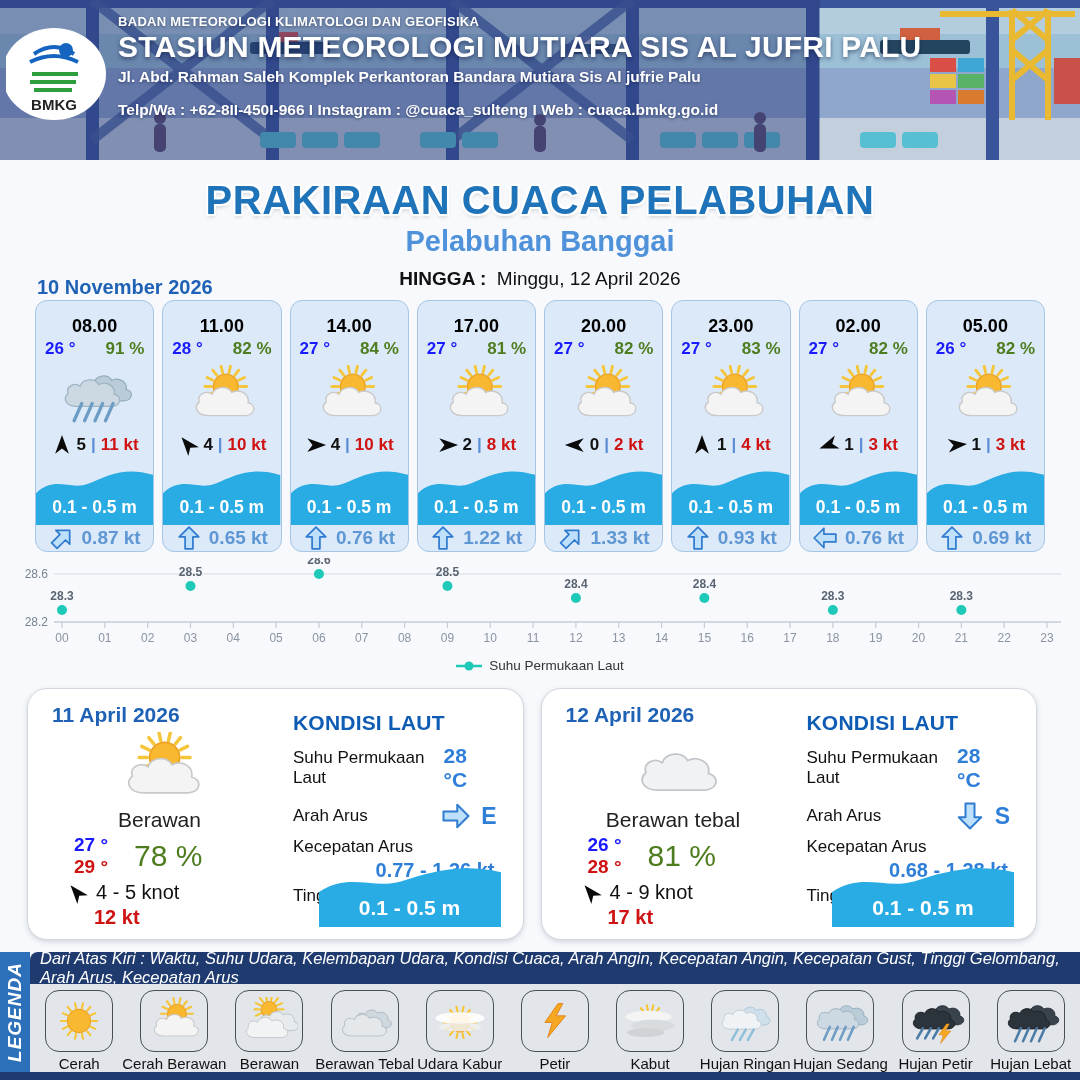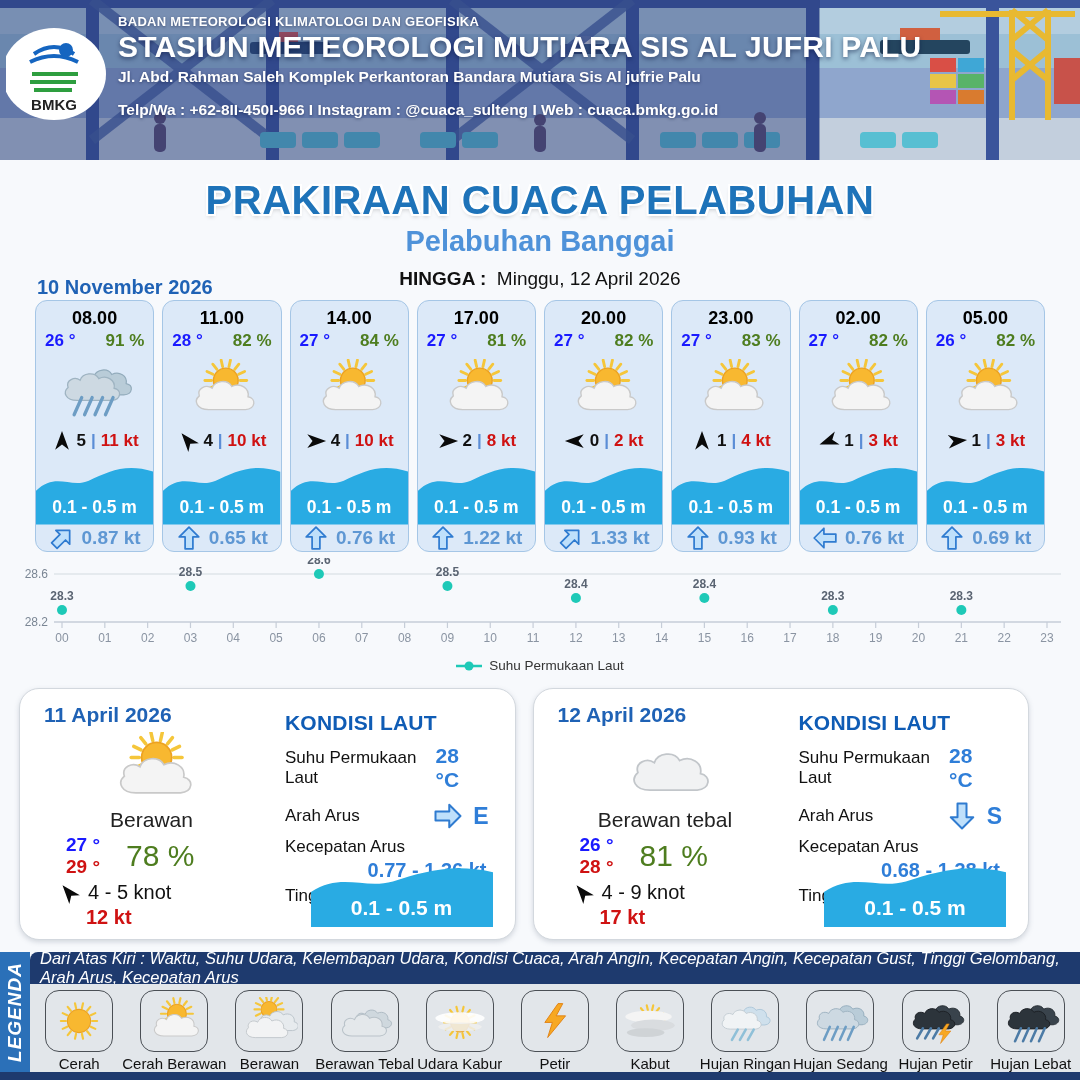--- a/index.html
+++ b/index.html
@@ -30,42 +30,42 @@
   #validity { display:flex; justify-content:center; gap:110px; margin-top:10px; font-size:19px; color:#111; }
   #validity b { font-weight:bold; }
   #hourly-date { position:absolute; left:37px; top:276px; font-size:20px; font-weight:bold; color:#1f62b5; }
 
   
   #cards { position:absolute; left:35px; top:300px; width:1010px; display:flex; gap:8px; }
   .card {
     flex:1 1 0; height:252px; background:#dce9f8; border:1.5px solid #a5c6e6;
     border-radius:12px; overflow:hidden; position:relative; display:flex; flex-direction:column;
   }
-  .card .c-time { text-align:center; font-size:18px; font-weight:bold; color:#000; margin-top:7px; }
+  .card .c-time { text-align:center; font-size:18px; font-weight:bold; color:#000; margin-top:15px; }
   .card .c-th { display:flex; justify-content:space-between; padding:0 9px; margin-top:2px; }
   .card .c-temp { color:#1a1aff; font-size:17px; font-weight:bold; }
   .card .c-hum  { color:#4e7d1f; font-size:17px; font-weight:bold; }
   .card .c-icon { height:78px; display:flex; align-items:center; justify-content:center; margin-top:1px; }
   .card .c-wind { display:flex; align-items:center; justify-content:center; gap:4px; height:26px; margin-top:1px; }
   .card .c-wind .w-num { font-size:17px; font-weight:bold; color:#111; }
   .card .c-wind .w-bar { font-size:17px; font-weight:bold; color:#5b8dd6; margin:0 1px; }
   .card .c-wind .w-gust { font-size:17px; font-weight:bold; color:#cf1212; }
   .card .c-wave { position:relative; height:70px; margin-top:4px; }
   .card .c-wave svg { position:absolute; inset:0; width:100%; height:100%; }
   .card .c-wave .wv-txt { position:absolute; left:0; right:0; bottom:7px; text-align:center; color:#fff; font-size:17.5px; font-weight:bold; }
   .card .c-cur { flex:1; display:flex; align-items:center; justify-content:center; gap:7px; }
   .card .c-cur .cur-txt { font-size:19px; font-weight:bold; color:#5e97d3; }
 
   
   #chart-wrap { position:absolute; left:20px; top:558px; width:1045px; height:92px; }
   #chart-legend { position:absolute; left:0; top:658px; width:1080px; display:flex; justify-content:center; align-items:center; gap:7px; }
   #chart-legend .lg-label { font-size:13.5px; color:#333; }
 
   
-  #daily { position:absolute; left:19px; top:688px; width:1010px; display:flex; gap:17px; }
+  #daily { position:absolute; left:27px; top:688px; width:1010px; display:flex; gap:17px; }
   .dpanel {
     flex:1; height:252px; background:#fff; border:1px solid #d3d8de; border-radius:20px;
     box-shadow:0 2px 5px rgba(100,110,130,.25); display:flex; padding:14px 18px 10px 24px;
   }
   .dp-left { width:215px; display:flex; flex-direction:column; }
   .dp-date { font-size:21px; font-weight:bold; color:#1f62b5; }
   .dp-icon { height:86px; display:flex; align-items:center; justify-content:center; }
   .dp-cond { text-align:center; font-size:21px; color:#222; margin-top:-2px; }
   .dp-th { display:flex; align-items:center; margin-top:2px; }
   .dp-temps { display:flex; flex-direction:column; margin-left:22px; }

